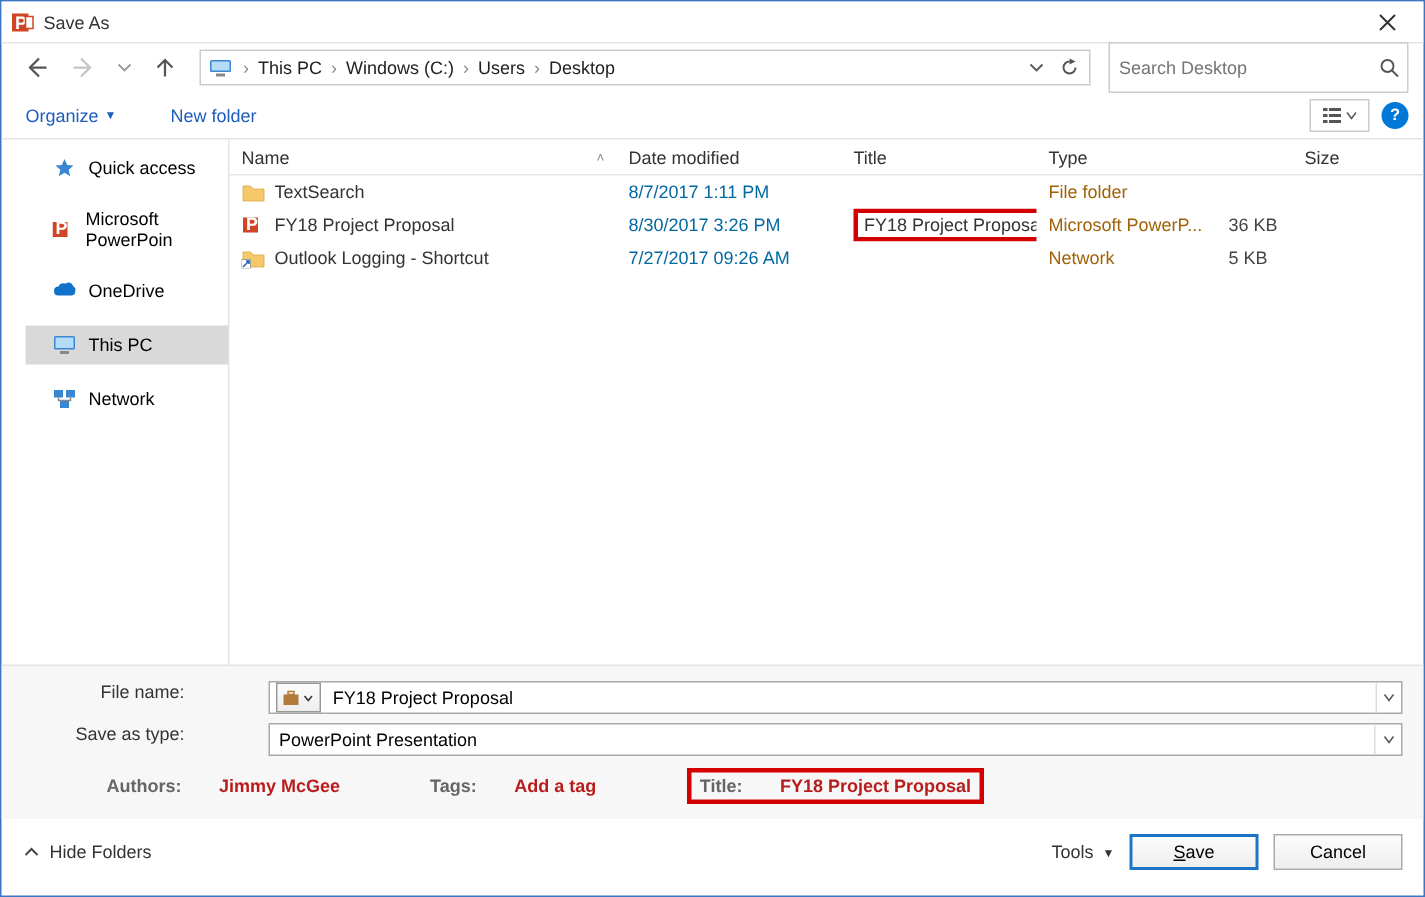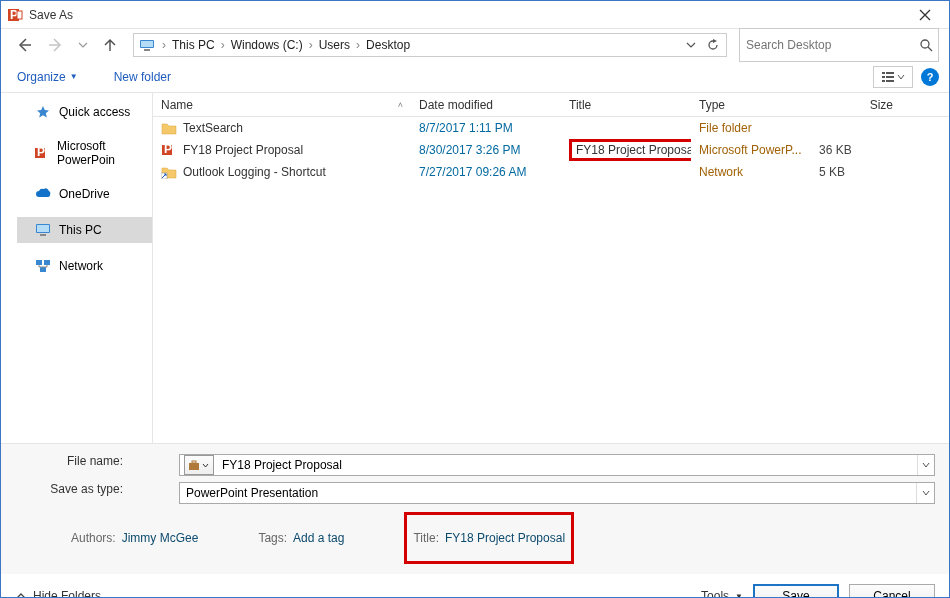--- a/index.html
+++ b/index.html
@@ -66,23 +66,23 @@
 .bottom { border-top: 1px solid #e5e5e5; padding: 10px 14px 10px 14px; background: #f7f7f7; }
 .formrow { display: flex; align-items: flex-start; margin-bottom: 6px; gap: 48px; }
 .formrow .lbl { width: 116px; text-align: right; padding-right: 8px; color: #333; }
 .formrow .field { flex: 1; height: 22px; border: 1px solid #aaa; background: #fff; display: flex; align-items: center; }
 .formrow .field input, .formrow .field .seltxt { border: none; outline: none; width: 100%; padding: 0 6px; font-size: 12px; background: transparent; }
 .formrow .field .drop { width: 18px; height: 20px; display: flex; align-items: center; justify-content: center; color: #555; cursor: pointer; border-left: 1px solid #ddd; }
 .fname-prefix { width: 32px; height: 20px; margin: 0 2px 0 4px; border: 1px solid #999; display: flex; align-items: center; justify-content: center; gap: 2px; cursor: pointer; background: linear-gradient(#fcfcfc,#eee); }
 
 .metarow { display: flex; align-items: center; margin-top: 8px; padding-left: 56px; gap: 60px; }
 .metarow .mlbl { color: #666; margin-right: 6px; }
-.metarow .mval { color: #0c4a6e; cursor: pointer; }
-.metarow .metapair { display: flex; align-items: center; }
-.title-hilite { border: 3px solid #d40000; padding: 16px 6px; }
+.metarow .mval { color: #b91c1c; cursor: pointer; margin-left: 19px; }
+.metarow .metapair { display: flex; align-items: center; font-weight: bold; }
+.title-hilite { border: 3px solid #d40000; padding: 2px 6px; }
 
 
 .footer { display: flex; align-items: center; padding: 10px 14px; }
 .footer .hidefolders { display: flex; align-items: center; gap: 6px; cursor: pointer; color: #333; }
 .footer .rbuttons { margin-left: auto; display: flex; align-items: center; gap: 10px; }
 .footer .toolsbtn { color: #333; cursor: pointer; display: flex; align-items: center; gap: 6px; }
 .btn { min-width: 86px; height: 24px; border: 1px solid #aaa; background: linear-gradient(#fcfcfc,#eee); display: flex; align-items: center; justify-content: center; cursor: pointer; }
 .btn.primary { border: 2px solid #1e74c4; }
 .btn .ul { text-decoration: underline; }
 

